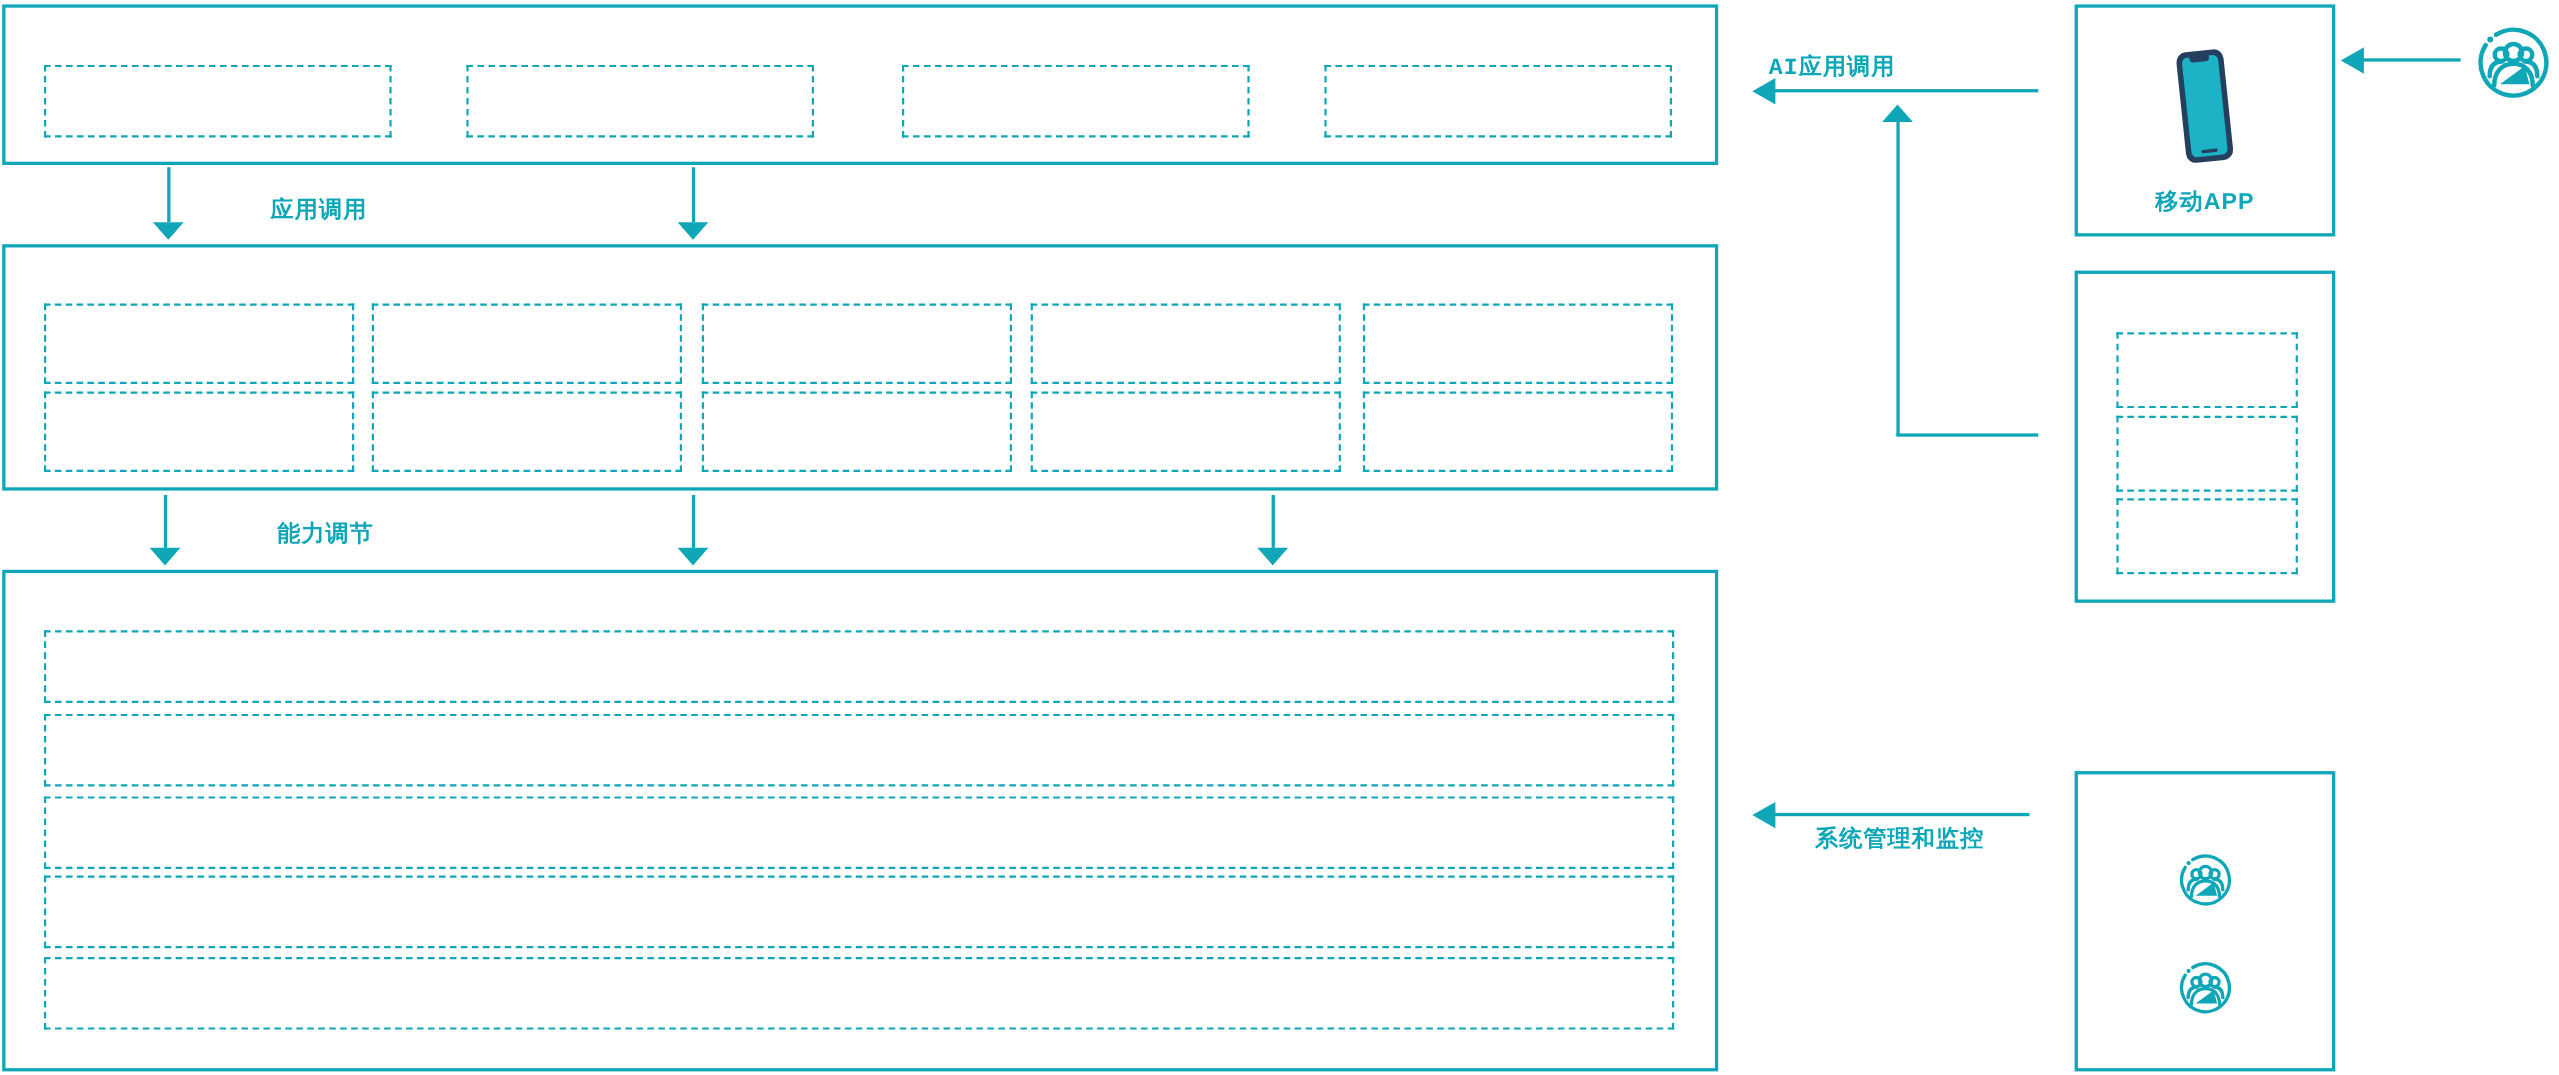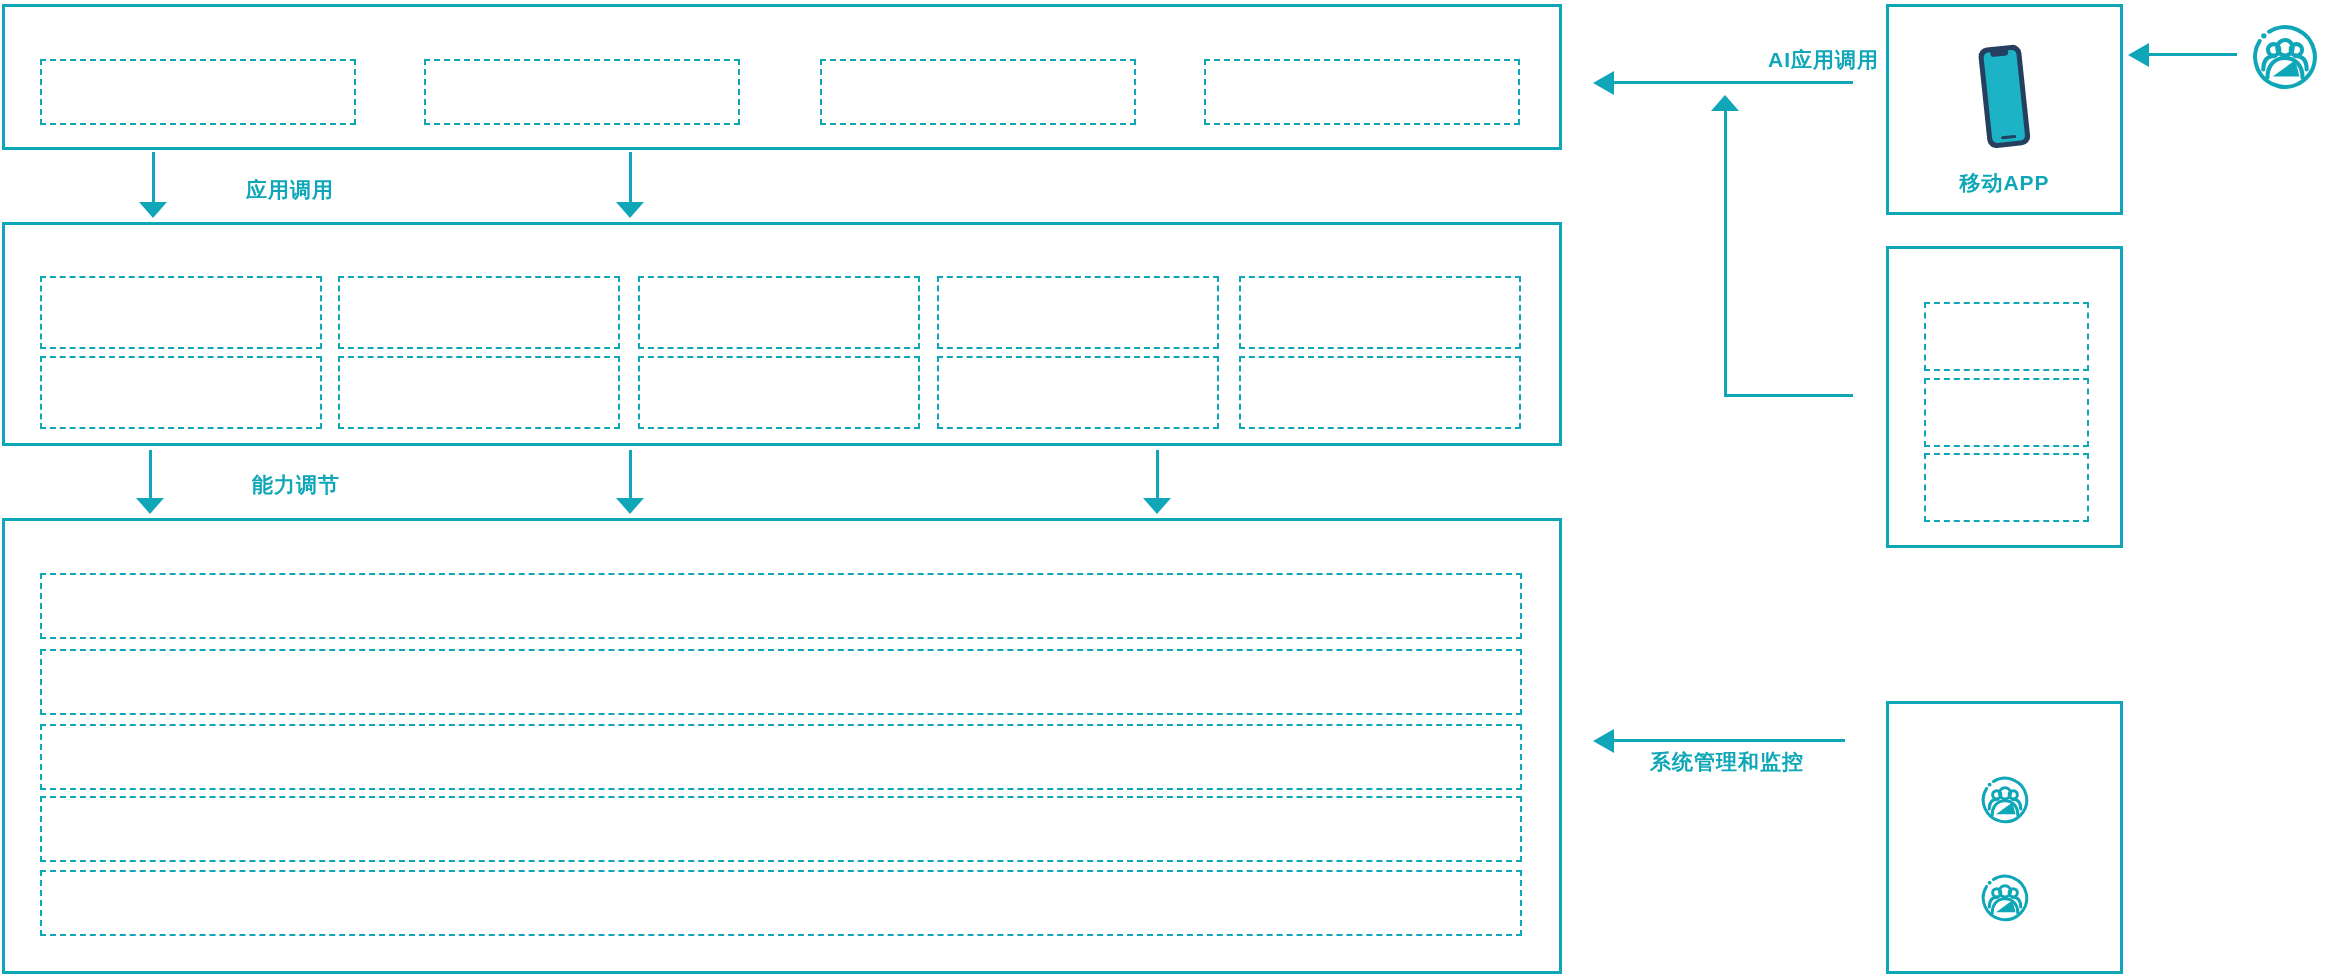--- a/index.html
+++ b/index.html
@@ -54,21 +54,21 @@
   .admin-panel .user-icon.first{top:72px;}
   .admin-panel .user-icon.second{top:170px;}
 
   .corner-user{position:absolute;left:2252px;top:24px;width:66px;height:66px;}
 
   
   .flow-label{position:absolute;color:var(--teal);font-size:21px;font-weight:700;
     letter-spacing:1px;white-space:nowrap;}
   .lbl-app-call{left:246px;top:176px;}
   .lbl-capability{left:252px;top:471px;}
-  .lbl-ai-call{left:1768px;top:46px;}
+  .lbl-ai-call{left:1608px;top:46px;font-family:Liberation Mono, monospace;}
   .lbl-sys{left:1650px;top:748px;}
 
   
   .arr-d{position:absolute;width:28px;}
   .arr-d .shaft{position:absolute;left:13px;top:0;width:3px;height:calc(100% - 16px);
     background:var(--teal);}
   .arr-d .head{position:absolute;left:0;bottom:0;width:0;height:0;
     border-left:14px solid transparent;border-right:14px solid transparent;
     border-top:16px solid var(--teal);}
   .arr-d.a1{left:139px;top:152px;height:66px;}

